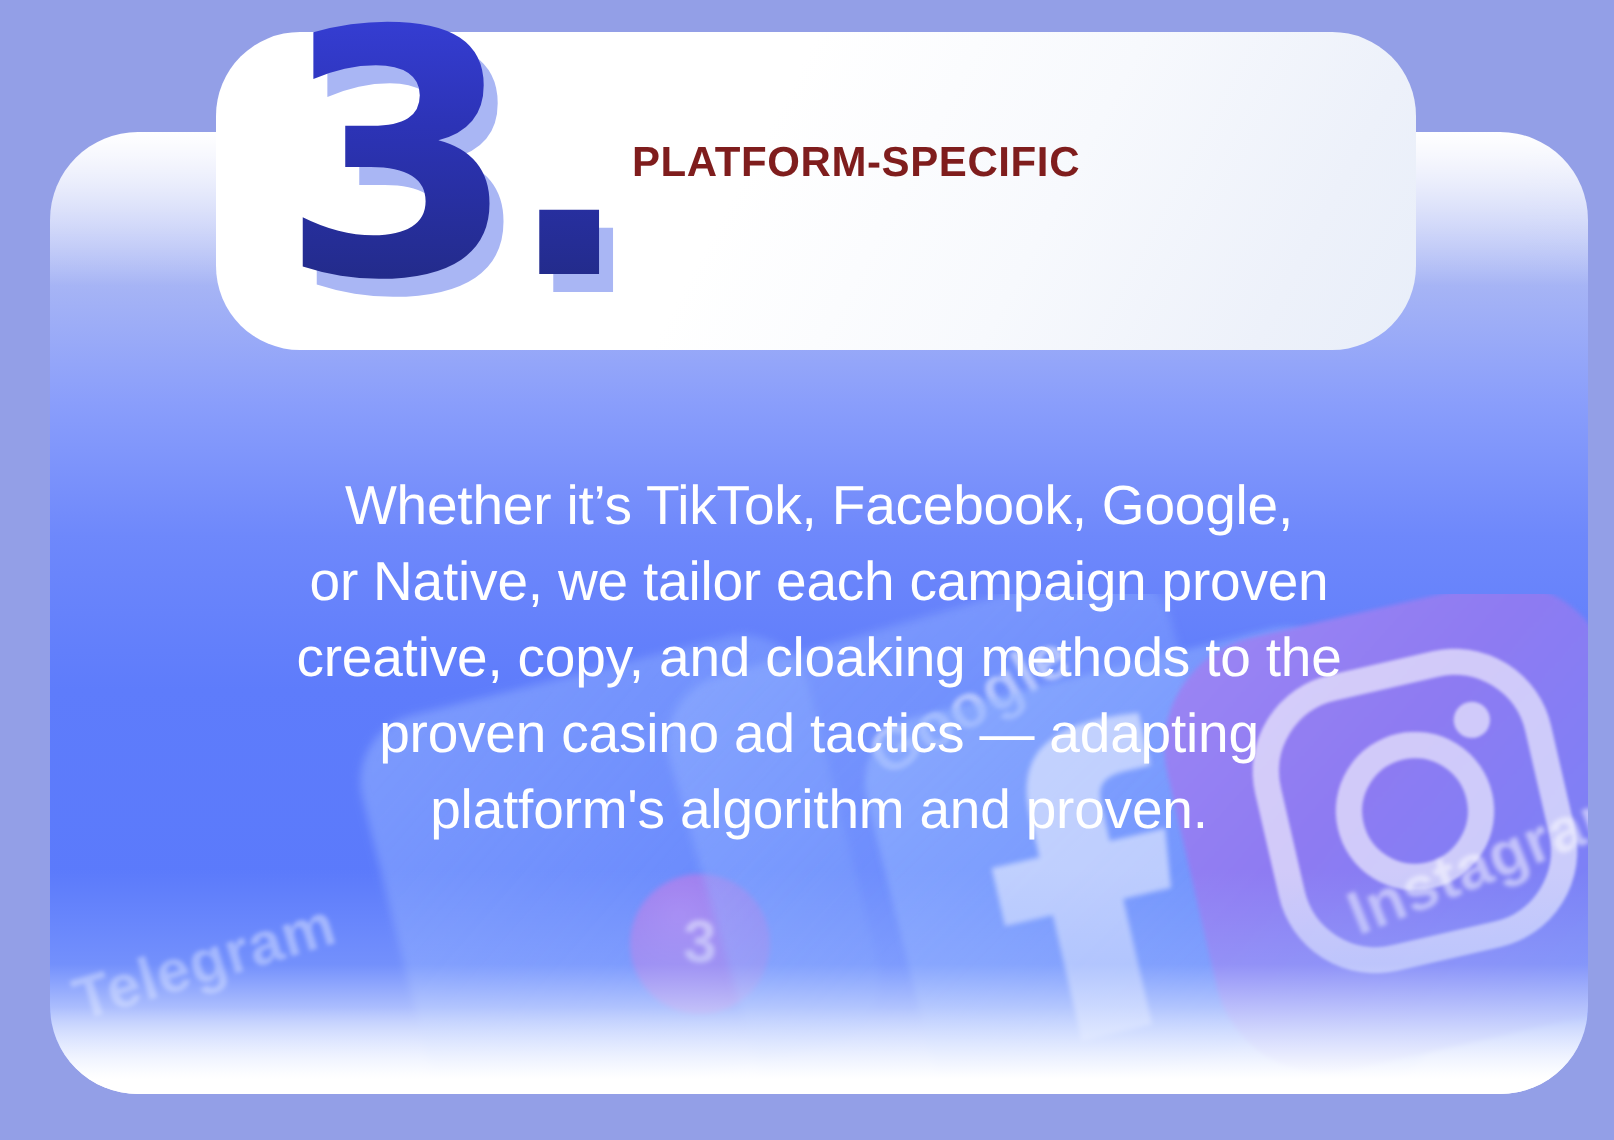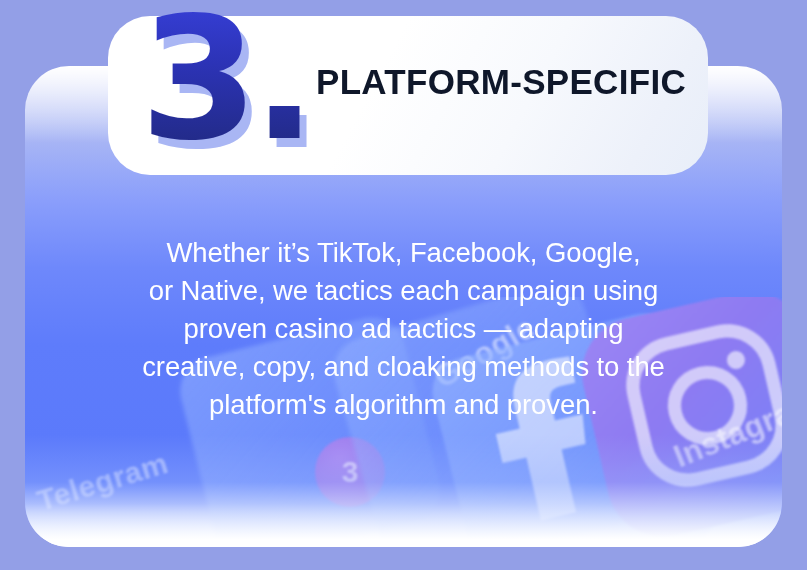--- a/index.html
+++ b/index.html
@@ -38,20 +38,21 @@
         rgba(255,255,255,0.0) 9%),
       linear-gradient(to bottom,
         #CFD5F8 0%,
         #BCC6F6 7%,
         #A6B4F5 16%,
         #8A9EFB 28%,
         #6E88FB 42%,
         #5E7CFB 58%,
         #5B7AFB 78%,
         #5B7AFB 100%);
+    padding-left: 12px;
   }
 
   
   .backdrop {
     position: absolute;
     left: 0;
     right: 0;
     bottom: 0;
     height: 250px;
     overflow: hidden;
@@ -249,22 +250,22 @@
     background-clip: text;
     color: transparent;
   }
 
   
   .title {
     position: absolute;
     left: 316px;
     top: 66px;
     z-index: 12;
-    color: #0f172a;
-    font-size: 35px;
+    color: #7f1d1d;
+    font-size: 21px;
     line-height: 31px;
     font-weight: 800;
     letter-spacing: 0.3px;
   }
   .title .line { display: block; white-space: nowrap; }
 </style>
 </head>
 <body>
 
 <div class="screen">
@@ -296,23 +297,23 @@
         </svg>
       </div>
 
       <div class="label-instagram">Instagram</div>
 
       <div class="backdrop-fade"></div>
     </div>
 
     <div class="body-copy">
       <span class="line">Whether it’s TikTok, Facebook, Google,</span>
-      <span class="line">or Native, we tactics each campaign using</span>
+      <span class="line">or Native, we tailor each campaign proven</span>
+      <span class="line">creative, copy, and cloaking methods to the</span>
       <span class="line">proven casino ad tactics — adapting</span>
-      <span class="line">creative, copy, and cloaking methods to the</span>
       <span class="line">platform's algorithm and proven.</span>
     </div>
   </div>
 
   <div class="header-card"></div>
 
   <div class="numeral">
     <span class="shadow">3.</span>
     <span class="fill">3.</span>
   </div>

